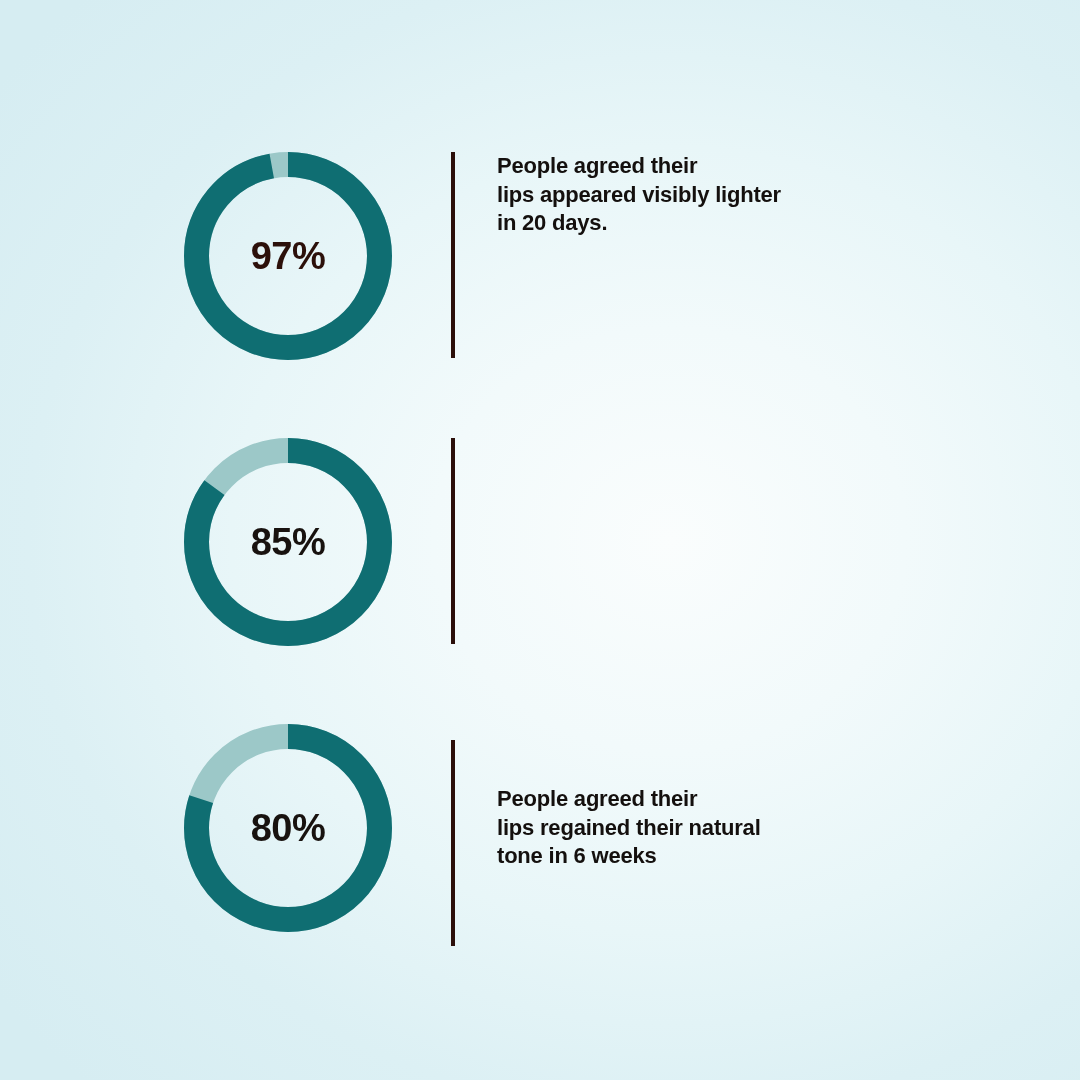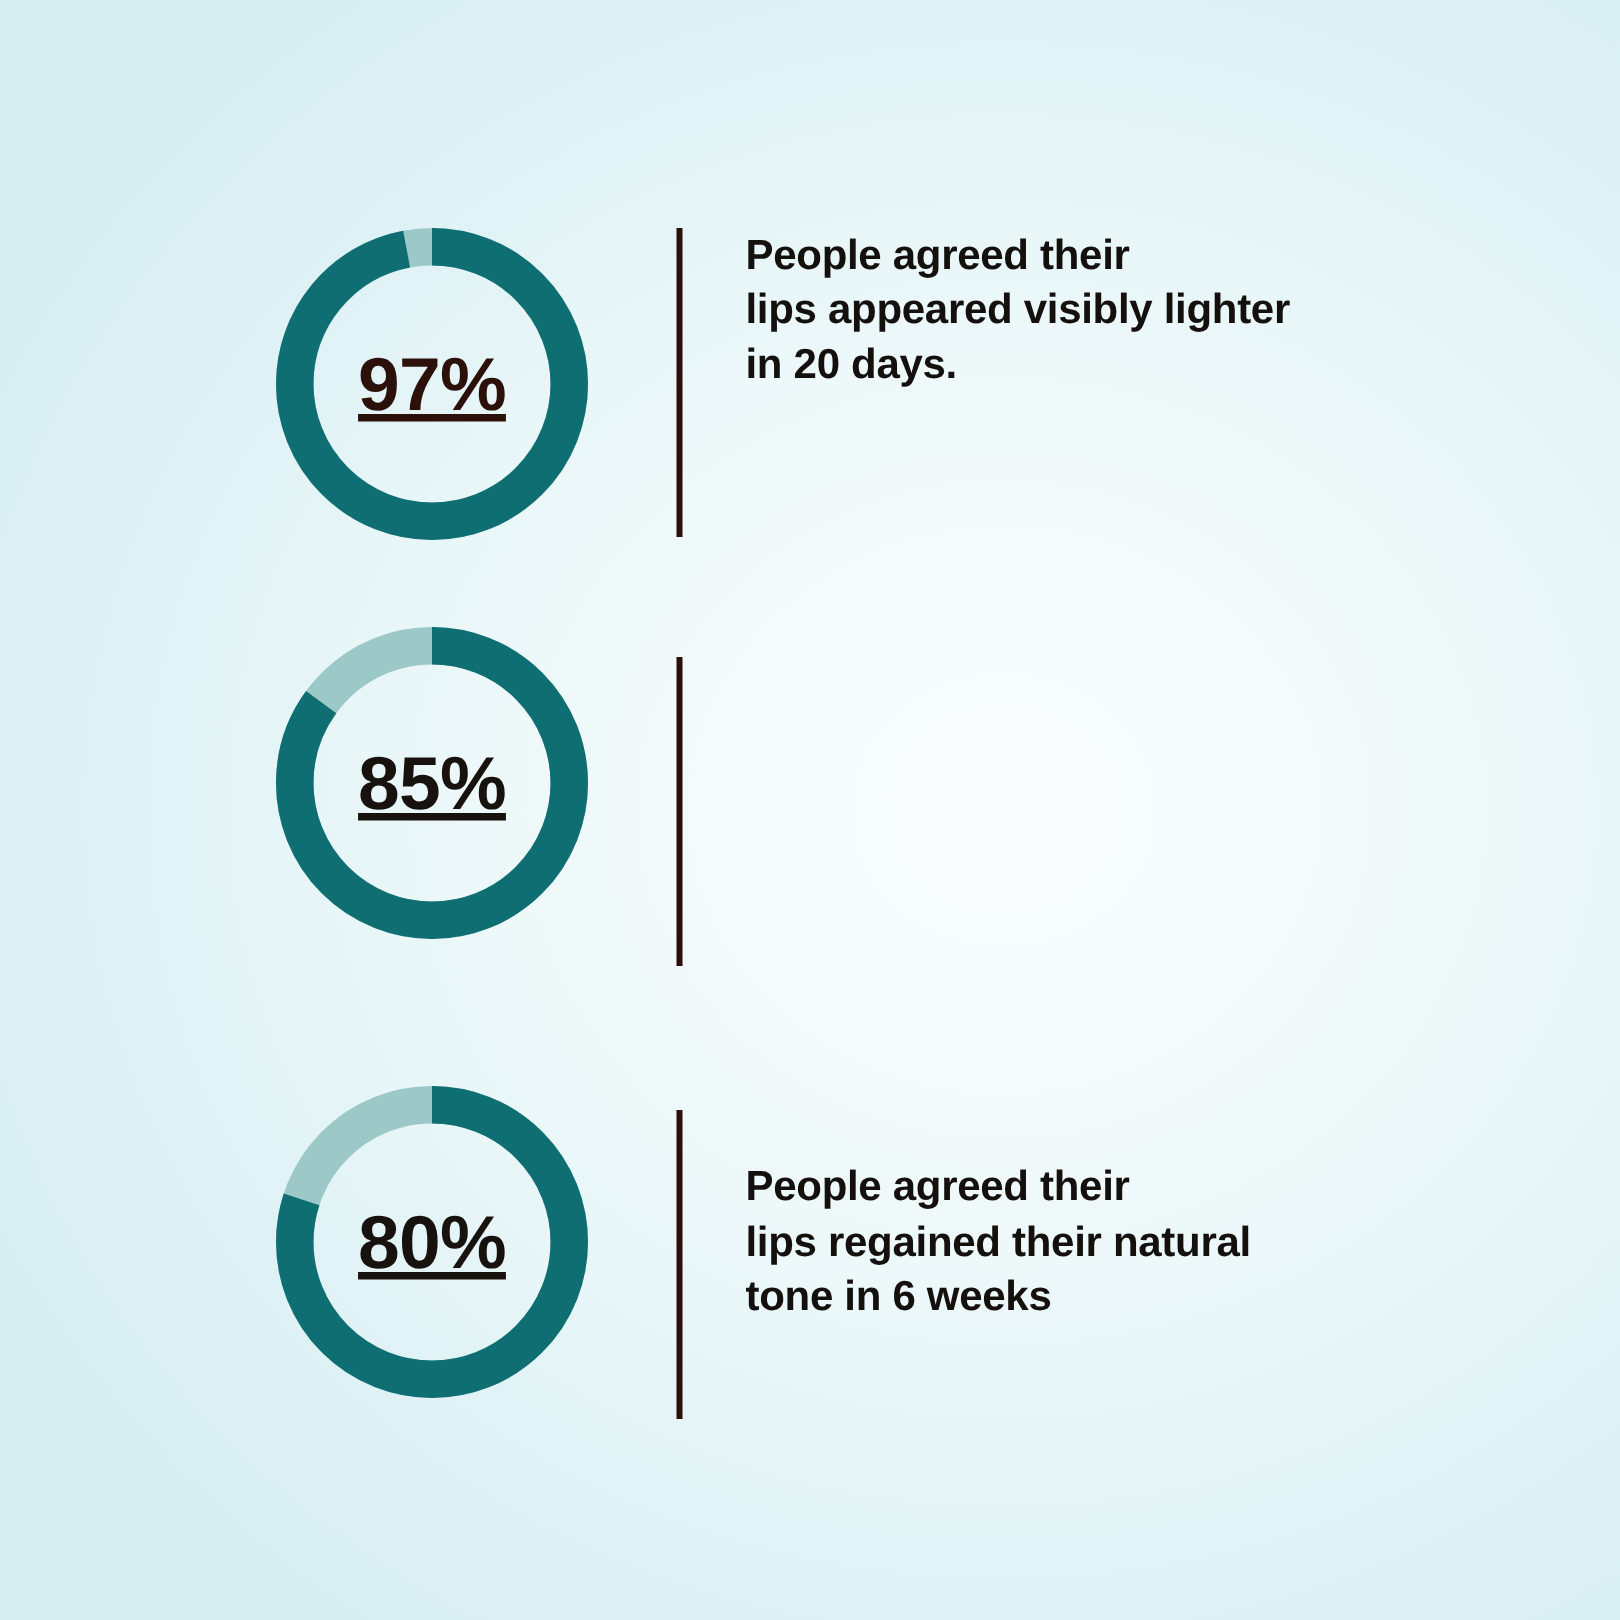--- a/index.html
+++ b/index.html
@@ -27,21 +27,21 @@
 
   .stat-row {
     position: absolute;
     left: 0;
     width: 1080px;
     display: flex;
     align-items: center;
   }
 
   .stat-row.row-0 { top: 152px; height: 208px; }
-  .stat-row.row-1 { top: 418px; height: 208px; }
+  .stat-row.row-1 { top: 438px; height: 208px; }
   .stat-row.row-2 { top: 724px; height: 208px; }
 
   
   .donut-wrap {
     position: absolute;
     left: 177px;
     width: 222px;
     height: 208px;
     display: flex;
     align-items: center;
@@ -57,46 +57,45 @@
     width: 208px;
     height: 208px;
     transform: rotate(-90deg);
   }
   .donut-label {
     position: absolute;
     inset: 0;
     display: flex;
     align-items: center;
     justify-content: center;
-    font-size: 50px;
+    font-size: 38px;
     font-weight: 700;
     letter-spacing: -0.5px;
     line-height: 1;
     color: #18120F;
-    text-decoration: underline;
   }
   .donut-label.warm { color: #2C100A; }
 
   
   .divider {
     position: absolute;
     left: 451px;
     width: 4px;
     background: #2B0F0A;
   }
   .divider.d-0 { top: 152px; height: 206px; }
   .divider.d-1 { top: 438px; height: 206px; }
   .divider.d-2 { top: 740px; height: 206px; }
 
   
   .caption {
     position: absolute;
     left: 497px;
     width: 540px;
-    font-size: 28px;
+    font-size: 22px;
     font-weight: 700;
     line-height: 1.30;
     color: #14100E;
     letter-spacing: -0.2px;
   }
   .caption .line { display: block; white-space: nowrap; }
 </style>
 </head>
 <body>
 

